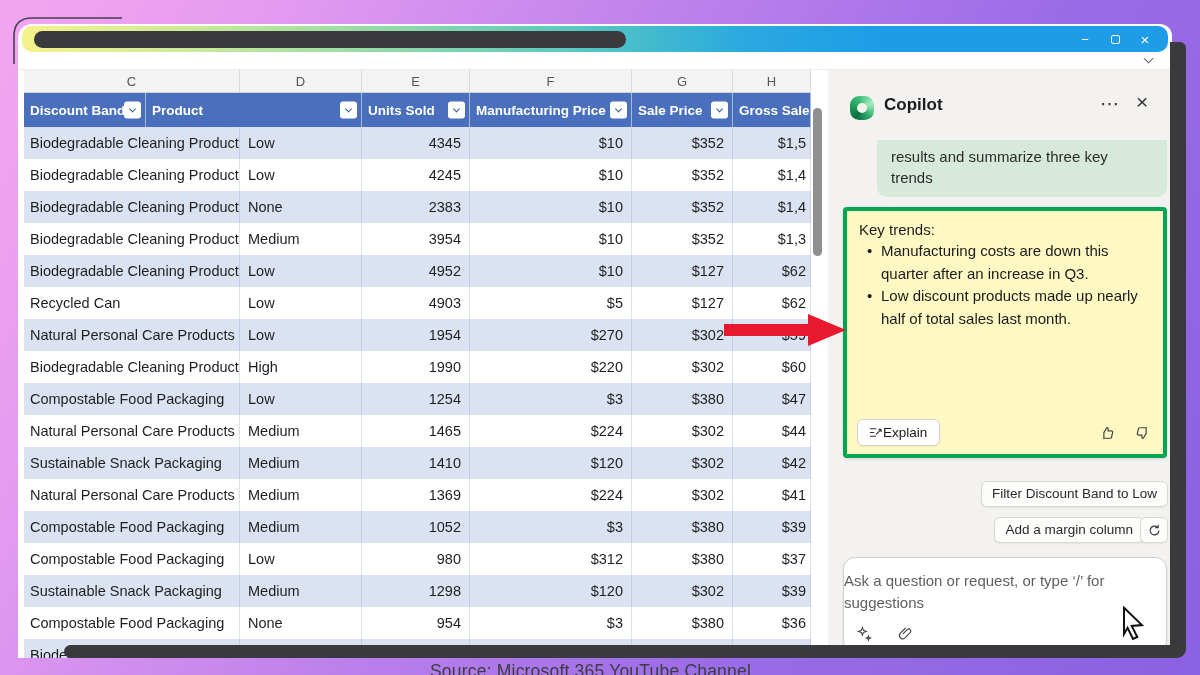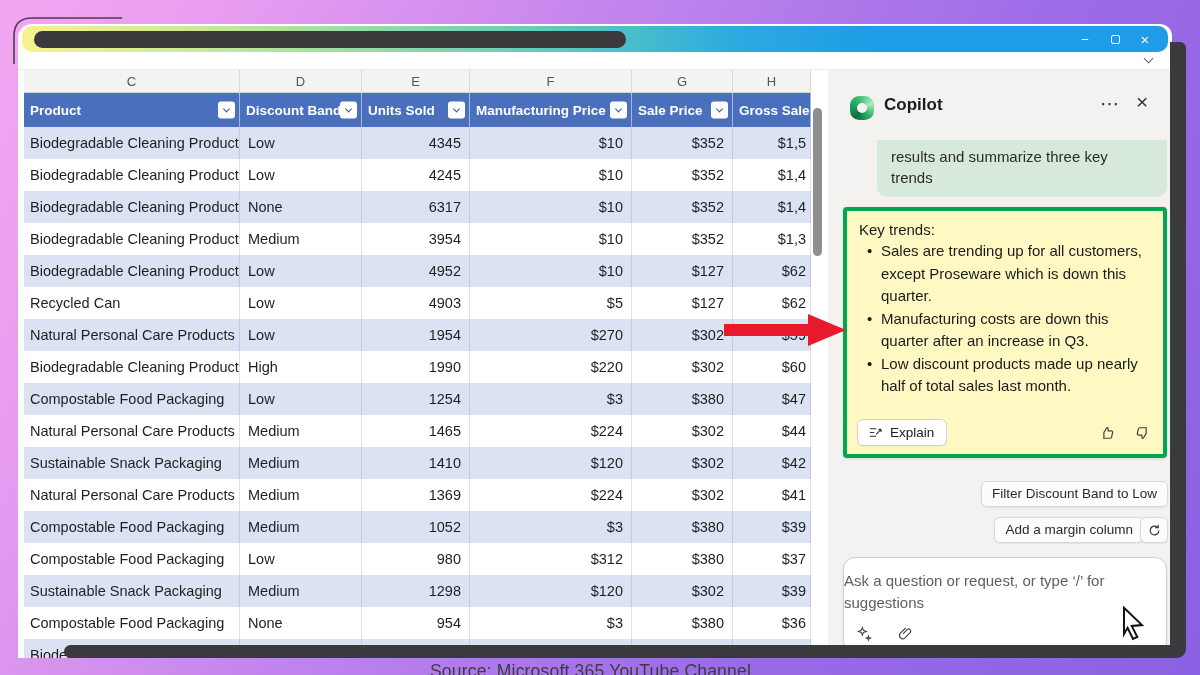--- a/index.html
+++ b/index.html
@@ -66,21 +66,21 @@
   .bubble { position:absolute; left:49px; top:70px; width:290px; height:57px; background:#d7e9da;
     border-radius:0 0 10px 10px; padding:6px 14px; font-size:15px; line-height:21px; color:#2b2b2b; overflow:hidden; }
 
   .trend-card { position:absolute; left:15px; top:137px; width:324px; height:251px; background:#fef9c3;
     border:4px solid #00a651; border-radius:4px; padding:10px 10px 8px 12px; box-shadow:0 1px 3px rgba(0,0,0,.12); }
   .trend-intro { font-size:15px; color:#1b1b1b; margin-bottom:2px; }
   .trend-card ul { list-style:none; margin:2px 0 0 0; }
   .trend-card li { position:relative; font-size:15px; line-height:22.5px; color:#1b1b1b; padding-left:22px; }
   .trend-card li::before { content:"•"; position:absolute; left:8px; }
   .card-actions { position:absolute; left:10px; right:12px; bottom:8px; display:flex; align-items:center; }
-  .explain-btn { display:inline-flex; align-items:center; gap:7px; background:#fff; border:1px solid #d2d2d2;
+  .explain-btn { display:inline-flex; align-items:center; background:#fff; border:1px solid #d2d2d2;
     border-radius:6px; padding:5px 12px 5px 10px; font-size:13.5px; color:#1b1b1b; box-shadow:0 1px 1px rgba(0,0,0,.06); }
   .thumbs { margin-left:auto; display:flex; gap:16px; align-items:center; }
 
   .chip { position:absolute; height:26px; background:#fcfcfb; border:1px solid #d8d8d6; border-radius:6px;
     font-size:13.5px; color:#2b2b2b; line-height:24px; padding:0 10px; box-shadow:0 1px 2px rgba(0,0,0,.07); white-space:nowrap; }
   .chip-1 { right:4px; top:411px; }
   .chip-2 { right:28px; top:447px; }
   .chip-refresh { position:absolute; right:4px; top:447px; width:28px; height:26px; background:#fcfcfb;
     border:1px solid #d8d8d6; border-radius:6px; display:flex; align-items:center; justify-content:center; box-shadow:0 1px 2px rgba(0,0,0,.07); }
 
@@ -127,32 +127,32 @@
     <div class="letters-row">
         <div class="lcell c0">C</div>
         <div class="lcell c1">D</div>
         <div class="lcell c2">E</div>
         <div class="lcell c3">F</div>
         <div class="lcell c4">G</div>
         <div class="lcell c5">H</div>
       </div>
 
     <div class="header-row">
+        <div class="hcell c1">
+          <span class="hlabel">Discount Band</span>
+          <span class="filter-btn">
+            <span class="chev"></span>
+          </span>
+        </div>
         <div class="hcell c0">
           <span class="hlabel">Product</span>
           <span class="filter-btn">
             <span class="chev"></span>
           </span>
         </div>
-        <div class="hcell c1">
-          <span class="hlabel">Discount Band</span>
-          <span class="filter-btn">
-            <span class="chev"></span>
-          </span>
-        </div>
         <div class="hcell c2">
           <span class="hlabel">Units Sold</span>
           <span class="filter-btn">
             <span class="chev"></span>
           </span>
         </div>
         <div class="hcell c3">
           <span class="hlabel">Manufacturing Price</span>
           <span class="filter-btn">
             <span class="chev"></span>
@@ -182,21 +182,21 @@
           <div class="tcell c0">Biodegradable Cleaning Products</div>
           <div class="tcell c1">Low</div>
           <div class="tcell c2">4245</div>
           <div class="tcell c3">$10</div>
           <div class="tcell c4">$352</div>
           <div class="tcell c5">$1,4</div>
         </div>
         <div class="trow">
           <div class="tcell c0">Biodegradable Cleaning Products</div>
           <div class="tcell c1">None</div>
-          <div class="tcell c2">6317</div>
+          <div class="tcell c2">2383</div>
           <div class="tcell c3">$10</div>
           <div class="tcell c4">$352</div>
           <div class="tcell c5">$1,4</div>
         </div>
         <div class="trow">
           <div class="tcell c0">Biodegradable Cleaning Products</div>
           <div class="tcell c1">Medium</div>
           <div class="tcell c2">3954</div>
           <div class="tcell c3">$10</div>
           <div class="tcell c4">$352</div>
@@ -314,21 +314,20 @@
       <div class="cp-logo"></div>
       <div class="cp-title">Copilot</div>
       <div class="cp-more">⋯</div>
       <div class="cp-close">×</div>
 
       <div class="bubble">results and summarize three key trends</div>
 
       <div class="trend-card">
         <div class="trend-intro">Key trends:</div>
         <ul>
-            <li>Sales are trending up for all customers, except Proseware which is down this quarter.</li>
             <li>Manufacturing costs are down this quarter after an increase in Q3.</li>
             <li>Low discount products made up nearly half of total sales last month.</li>
           </ul>
         <div class="card-actions">
           <span class="explain-btn">
             <svg viewBox="0 0 24 24" width="15" height="15" stroke="#333" stroke-width="1.8" fill="none">
                 <path d="M3 6h10M3 12h7M3 18h10M13 15l8-8M21 7h-4.2M21 7v4.2"></path>
               </svg>
             <span>Explain</span>
           </span>

